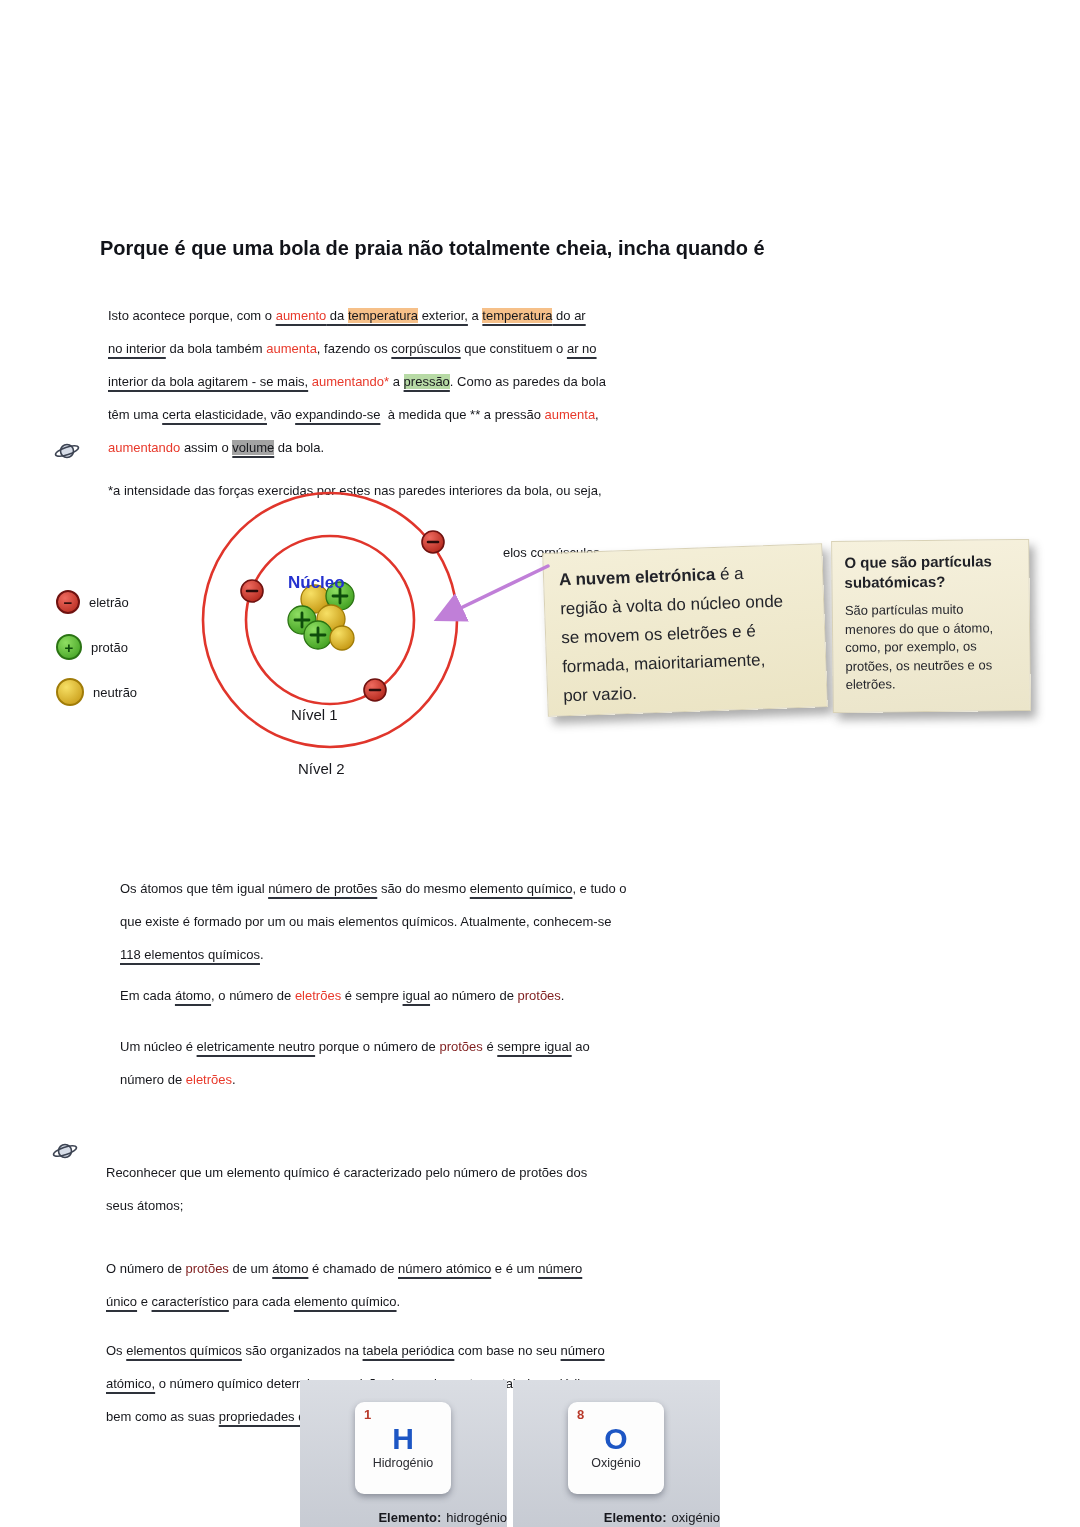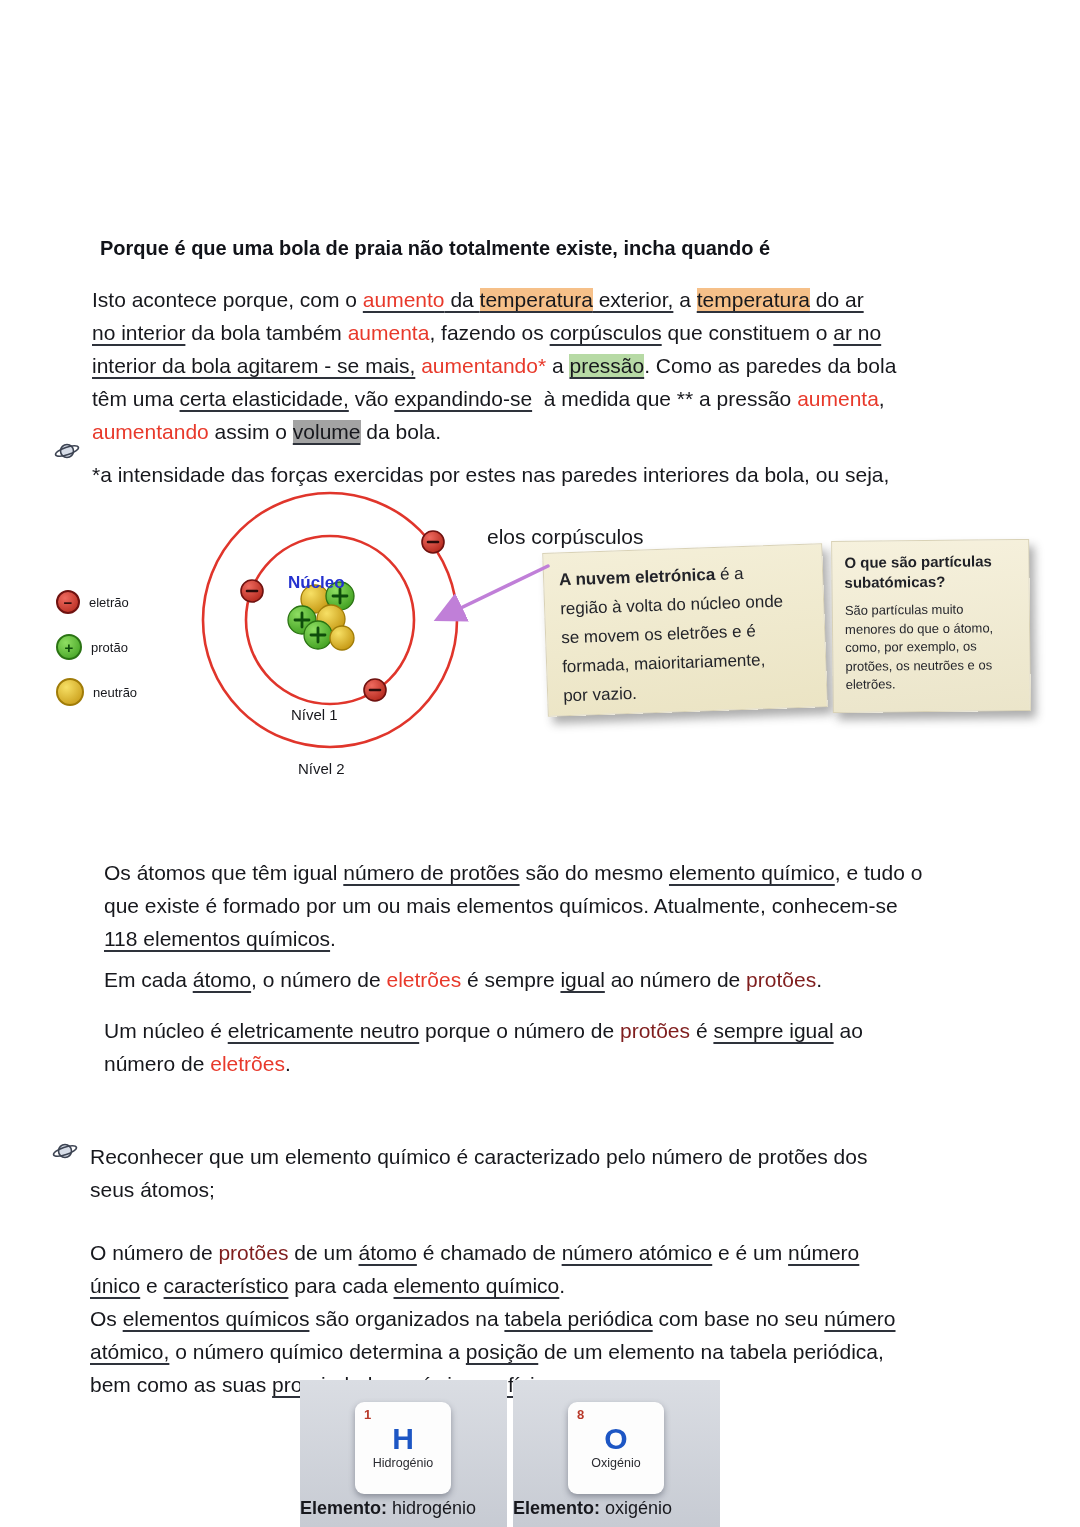--- a/index.html
+++ b/index.html
@@ -2,21 +2,21 @@
 <html><head>
 <meta charset="utf-8">
 <style>
   html,body{margin:0;padding:0}
   body{
     width:1080px;height:1527px;position:relative;overflow:hidden;
     background:#ffffff;color:#17181d;
     font-family:"Liberation Sans","DejaVu Sans",sans-serif;
   }
   .abs{position:absolute}
-  .body-text{font-size:21px;line-height:33px;margin:0}
+  .body-text{font-size:13px;line-height:33px;margin:16px}
   .rich,.prewrap{white-space:pre-wrap}
   .u{text-decoration:underline;text-decoration-thickness:1.8px;text-underline-offset:4px;text-decoration-color:#2e323b}
   .red{color:#e8392b}
   .green{color:#7f1d1d}
   .b{font-weight:bold}
   .hl-orange{background:#f6c089}
   .hl-green{background:#b7daa5}
   .hl-pink{background:#a3a3a3}
   .bold{font-weight:normal}
 
@@ -41,30 +41,30 @@
   .note2-head{font-size:15px;font-weight:bold;line-height:20px;color:#1f2026;margin-bottom:9px}
   .note2-body{font-size:13px;line-height:18.5px;color:#26272d}
 
   
   .cards{left:300px;top:1380px;width:420px;height:147px;display:flex;gap:6px}
   .panel{position:relative;width:207px;height:147px;background:linear-gradient(180deg,#dadde3,#c7cbd3)}
   .el-card{position:absolute;left:55px;top:22px;width:96px;height:92px;background:#fdfdfd;border-radius:9px;box-shadow:0 3px 6px rgba(60,65,80,.45)}
   .el-num{position:absolute;left:9px;top:5px;font-size:13px;font-weight:bold;color:#b8392a}
   .el-sym{margin-top:22px;text-align:center;font-size:30px;font-weight:bold;color:#1d56c4;line-height:30px}
   .el-name{text-align:center;font-size:12.5px;color:#2a2b31;margin-top:2px}
-  .el-caption{position:absolute;left:0;top:118px;width:100%;text-align:left;font-size:18px;color:#17181d}
+  .el-caption{position:absolute;left:0;top:130px;width:100%;text-align:right;font-size:13px;color:#17181d}
   .cap-b{font-weight:bold;margin-right:5px}
 
   .z1{z-index:1}.z4{z-index:4}
 </style>
 </head>
 <body>
 
 <h1 class="heading abs" style="left:100px;top:220px;width:820px">
-  <span class="line">Porque é que uma bola de praia não totalmente existe, incha quando é</span>
+  <span class="line">Porque é que uma bola de praia não totalmente cheia, incha quando é</span>
 </h1>
 
 <p class="body-text rich abs z1" style="left:92px;top:283px;width:940px"><span>Isto acontece porque, com o </span><span class="red u">aumento</span><span class="u"> da </span><span class="hl-orange u">temperatura</span><span class="u"> exterior,</span><span> a </span><span class="hl-orange u">temperatura</span><span class="u"> do ar</span><span>
 </span><span class="u">no interior</span><span> da bola também </span><span class="red">aumenta</span><span>, fazendo os </span><span class="u">corpúsculos</span><span> que constituem o </span><span class="u">ar no</span><span>
 </span><span class="u">interior da bola agitarem - se mais,</span><span> </span><span class="red">aumentando*</span><span> a </span><span class="hl-green u">pressão</span><span>. Como as paredes da bola
 têm uma </span><span class="u">certa elasticidade,</span><span> vão </span><span class="u">expandindo-se</span><span>  à medida que ** a pressão </span><span class="red">aumenta</span><span>,
 </span><span class="red">aumentando</span><span> assim o </span><span class="hl-pink u">volume</span><span> da bola.</span></p>
 
 <span class="abs" style="left:54px;top:440px">
   <svg width="26" height="22" viewBox="0 0 26 22">

